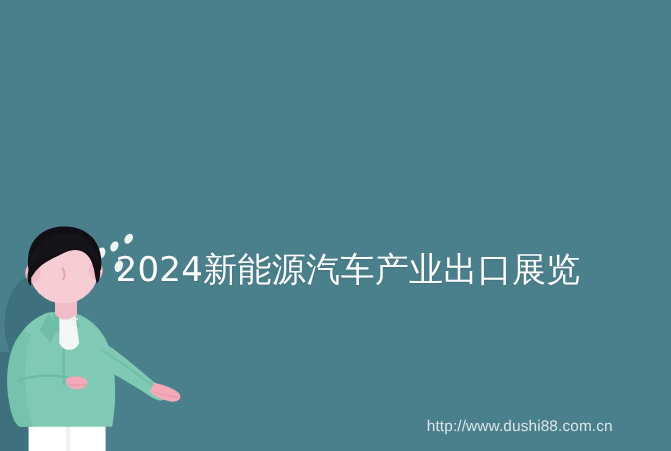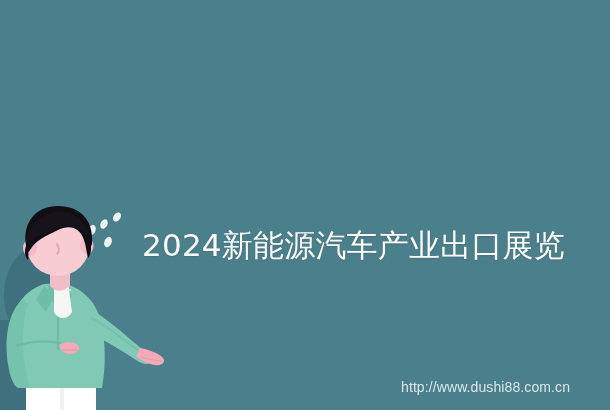--- a/index.html
+++ b/index.html
@@ -45,27 +45,26 @@
     font-size: 31px;
     line-height: 43px;
     letter-spacing: 0.2px;
     font-weight: 400;
     font-family: "DejaVu Sans", "Liberation Sans", sans-serif;
     text-shadow: 0 1px 2px rgba(0,0,0,0.10);
     white-space: pre-wrap;
   }
   .headline-line {
     display: block;
-    text-align: right;
   }
 
   
   .watermark {
     position: absolute;
-    left: 401px;
+    left: 388px;
     top: 378px;
     font-size: 14px;
     line-height: 18px;
     color: rgba(255,255,255,0.80);
     letter-spacing: 0.1px;
     font-family: "Liberation Sans", "DejaVu Sans", sans-serif;
     white-space: nowrap;
   }
 </style>
 </head>

